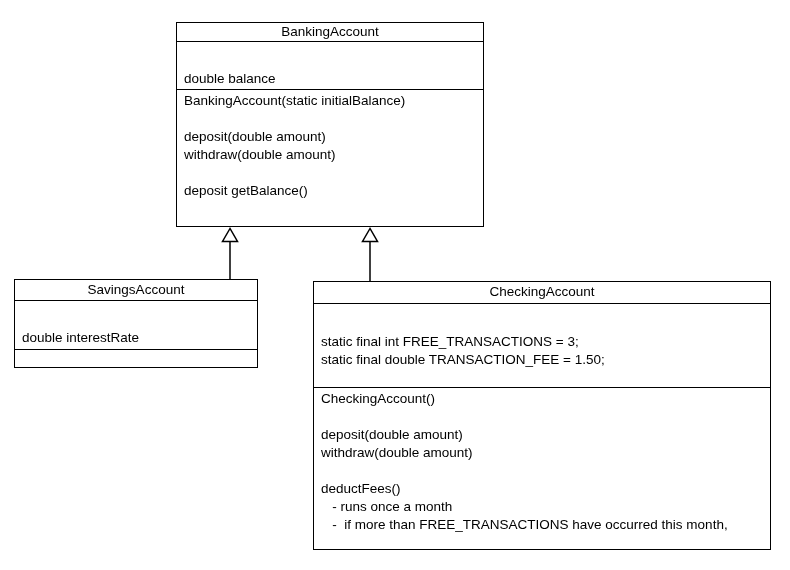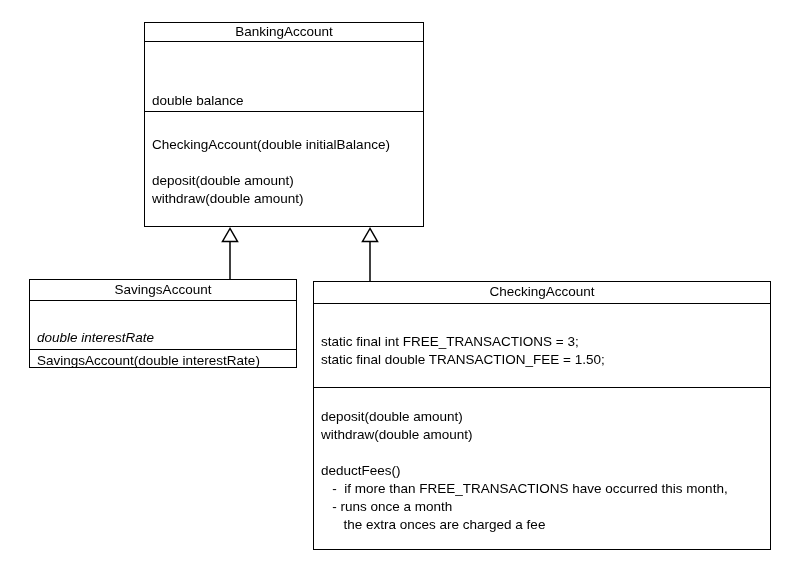--- a/index.html
+++ b/index.html
@@ -48,27 +48,27 @@
     flex: 1 1 auto;
     padding: 2px 7px 0 7px;
     overflow: hidden;
   }
   .line {
     height: 18px;
     line-height: 18px;
     white-space: pre;
   }
   
-  #class-banking { left: 144px; top: 22px; width: 280px; height: 205px; gap: 22px; }
+  #class-banking { left: 176px; top: 22px; width: 308px; height: 205px; }
   #class-banking .uml-title  { height: 18px; line-height: 18px; }
   #class-banking .uml-fields { height: 19px; }
   
-  #class-savings { left: 29px; top: 279px; width: 268px; height: 89px; }
+  #class-savings { left: 14px; top: 279px; width: 244px; height: 89px; }
   #class-savings .uml-title  { height: 19.5px; line-height: 19.5px; }
-  #class-savings .uml-fields { height: 20px; line-height: 20px; font-style: italic; }
+  #class-savings .uml-fields { height: 20px; line-height: 20px; }
   
   #class-checking { left: 313px; top: 281px; width: 458px; height: 269px; }
   #class-checking .uml-title  { height: 20.5px; line-height: 20.5px; }
   #class-checking .uml-fields { height: 54px; padding-top: 1px; }
 </style>
 </head>
 <body>
 
 <div class="canvas">
 
@@ -82,51 +82,50 @@
       <polygon points="370,228.5 362.5,241.5 377.5,241.5"></polygon>
     </g>
   </svg>
 
   <div class="uml-class" id="class-banking">
     <div class="uml-title">BankingAccount</div>
     <div class="uml-fields">
         <div class="line">double balance</div>
       </div>
     <div class="uml-methods">
-        <div class="line">CheckingAccount(double initialBalance)</div>
+        <div class="line">BankingAccount(static initialBalance)</div>
         <div class="line"></div>
         <div class="line">deposit(double amount)</div>
         <div class="line">withdraw(double amount)</div>
         <div class="line"></div>
         <div class="line">deposit getBalance()</div>
         <div class="line"></div>
       </div>
   </div>
 
   <div class="uml-class" id="class-savings">
     <div class="uml-title">SavingsAccount</div>
     <div class="uml-fields">
         <div class="line">double interestRate</div>
       </div>
     <div class="uml-methods">
-        <div class="line">SavingsAccount(double interestRate)</div>
       </div>
   </div>
 
   <div class="uml-class" id="class-checking">
     <div class="uml-title">CheckingAccount</div>
     <div class="uml-fields">
         <div class="line">static final int FREE_TRANSACTIONS = 3;</div>
         <div class="line">static final double TRANSACTION_FEE = 1.50;</div>
       </div>
     <div class="uml-methods">
+        <div class="line">CheckingAccount()</div>
         <div class="line"></div>
         <div class="line">deposit(double amount)</div>
         <div class="line">withdraw(double amount)</div>
         <div class="line"></div>
         <div class="line">deductFees()</div>
+        <div class="line">   - runs once a month</div>
         <div class="line">   -  if more than FREE_TRANSACTIONS have occurred this month,</div>
-        <div class="line">   - runs once a month</div>
-        <div class="line">      the extra onces are charged a fee</div>
       </div>
   </div>
 
 </div>
 
 </body></html>

